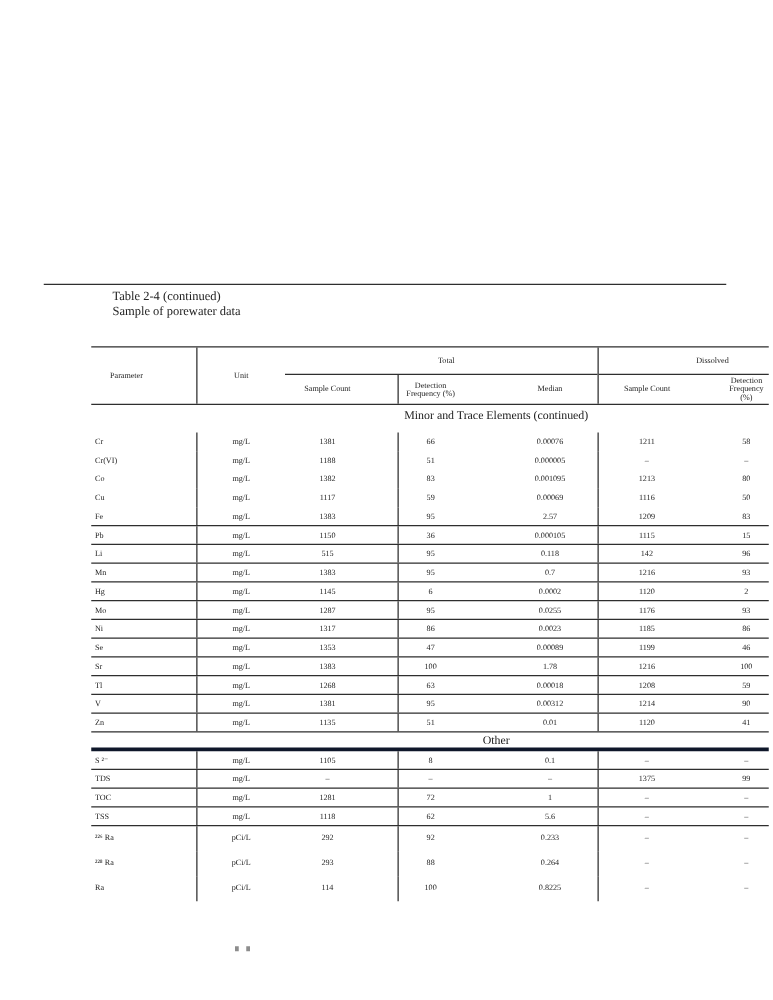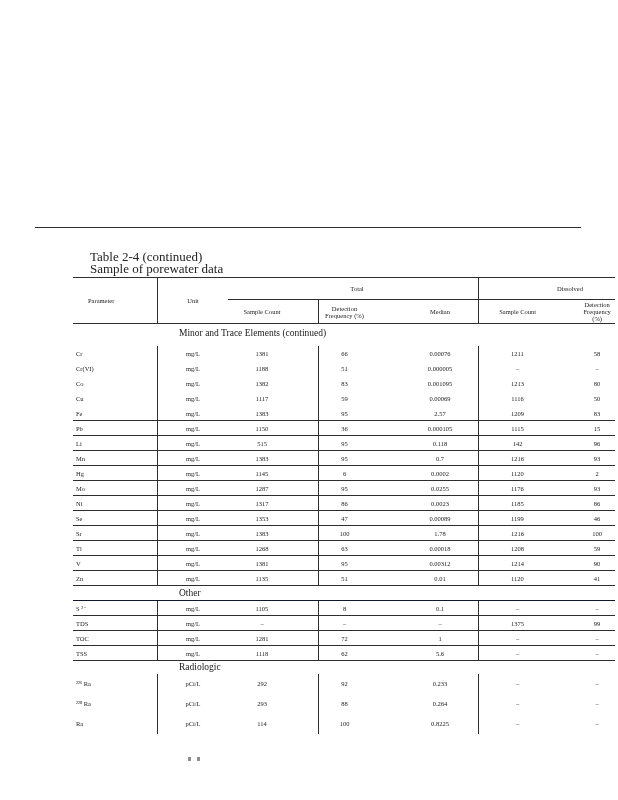--- a/index.html
+++ b/index.html
@@ -1,43 +1,43 @@
 <!DOCTYPE html>
 <html><head>
 <meta charset="utf-8">
 <style>
   html,body{margin:0;padding:0;background:#fff;}
   *{box-sizing:border-box;}
   .page{position:relative;width:618px;height:800px;background:#ffffff;overflow:hidden;
         font-family:"Liberation Serif","DejaVu Serif",serif;color:#1c1c1c;}
   .rule{position:absolute;left:35px;top:227px;width:546px;height:1px;background:#2e2e2e;}
-  .titleblock{position:absolute;left:90px;top:251px;font-size:13px;line-height:12px;color:#222;}
+  .titleblock{position:absolute;left:90px;top:232px;font-size:10px;line-height:12px;color:#222;}
   .tbl{position:absolute;left:73px;top:277px;width:542px;border-top:1px solid #2e2e2e;}
   
   .hdr{display:flex;border-bottom:1px solid #2e2e2e;height:46px;font-size:6.5px;}
   .hdr-param{width:84px;display:flex;align-items:center;padding-left:15px;}
   .hdr-unit{width:71px;display:flex;align-items:center;justify-content:center;border-left:1px solid #2e2e2e;}
   .hdr-grp{display:flex;flex-direction:column;}
   .hdr-total{width:250px;}
   .hdr-dis{width:137px;border-left:1px solid #2e2e2e;}
   .grp-label{height:22px;line-height:22px;text-align:center;border-bottom:1px solid #2e2e2e;}
   .grp-label.total{padding-left:8px;}
   .grp-label.dis{text-align:left;padding-left:78px;}
   .subrow{display:flex;height:24px;flex:1;}
   .subcell{display:flex;flex-direction:column;align-items:center;justify-content:center;
            text-align:center;line-height:7px;}
   .sc-tcount{width:90px;padding-right:22px;}
   .sc-tdf{width:52px;border-left:1px solid #2e2e2e;}
   .sc-median{width:108px;padding-left:32px;}
   .sc-dcount{width:78px;}
   .sc-ddf{width:59px;padding-left:23px;}
   
-  .section-title{font-size:9.5px;height:15px;line-height:15px;padding-left:106px;color:#1a1a1a;}
+  .section-title{font-size:9.5px;height:15px;line-height:15px;text-align:center;padding-left:106px;color:#1a1a1a;}
   .section-title.lead{height:22px;line-height:19px;}
-  .section-title.sep{border-bottom:1px solid #0f172a;}
+  .section-title.sep{border-bottom:3px solid #0f172a;}
   .section-title.radio{height:13px;line-height:13px;}
   .row{display:flex;height:15px;line-height:15px;font-size:6.5px;}
   .row.sep{border-bottom:1px solid #2e2e2e;}
   .row.tall{height:20px;line-height:20px;}
   .cell{overflow:hidden;white-space:nowrap;}
   .c-param{width:84px;padding-left:3px;}
   .c-unit{width:71px;text-align:center;border-left:1px solid #2e2e2e;}
   .c-tcount{width:90px;text-align:center;padding-right:22px;}
   .c-tdf{width:52px;text-align:center;border-left:1px solid #2e2e2e;}
   .c-median{width:108px;text-align:center;padding-left:32px;}
@@ -265,21 +265,20 @@
   </div>
         <div class="row sep">
     <div class="cell c-param">TSS</div>
     <div class="cell c-unit">mg/L</div>
     <div class="cell c-tcount">1118</div>
     <div class="cell c-tdf">62</div>
     <div class="cell c-median">5.6</div>
     <div class="cell c-dcount">–</div>
     <div class="cell c-ddf">–</div>
   </div>
-        <div class="section-title radio">Radiologic</div>
         <div class="row tall">
     <div class="cell c-param">²²⁶ Ra</div>
     <div class="cell c-unit">pCi/L</div>
     <div class="cell c-tcount">292</div>
     <div class="cell c-tdf">92</div>
     <div class="cell c-median">0.233</div>
     <div class="cell c-dcount">–</div>
     <div class="cell c-ddf">–</div>
   </div>
         <div class="row tall">

